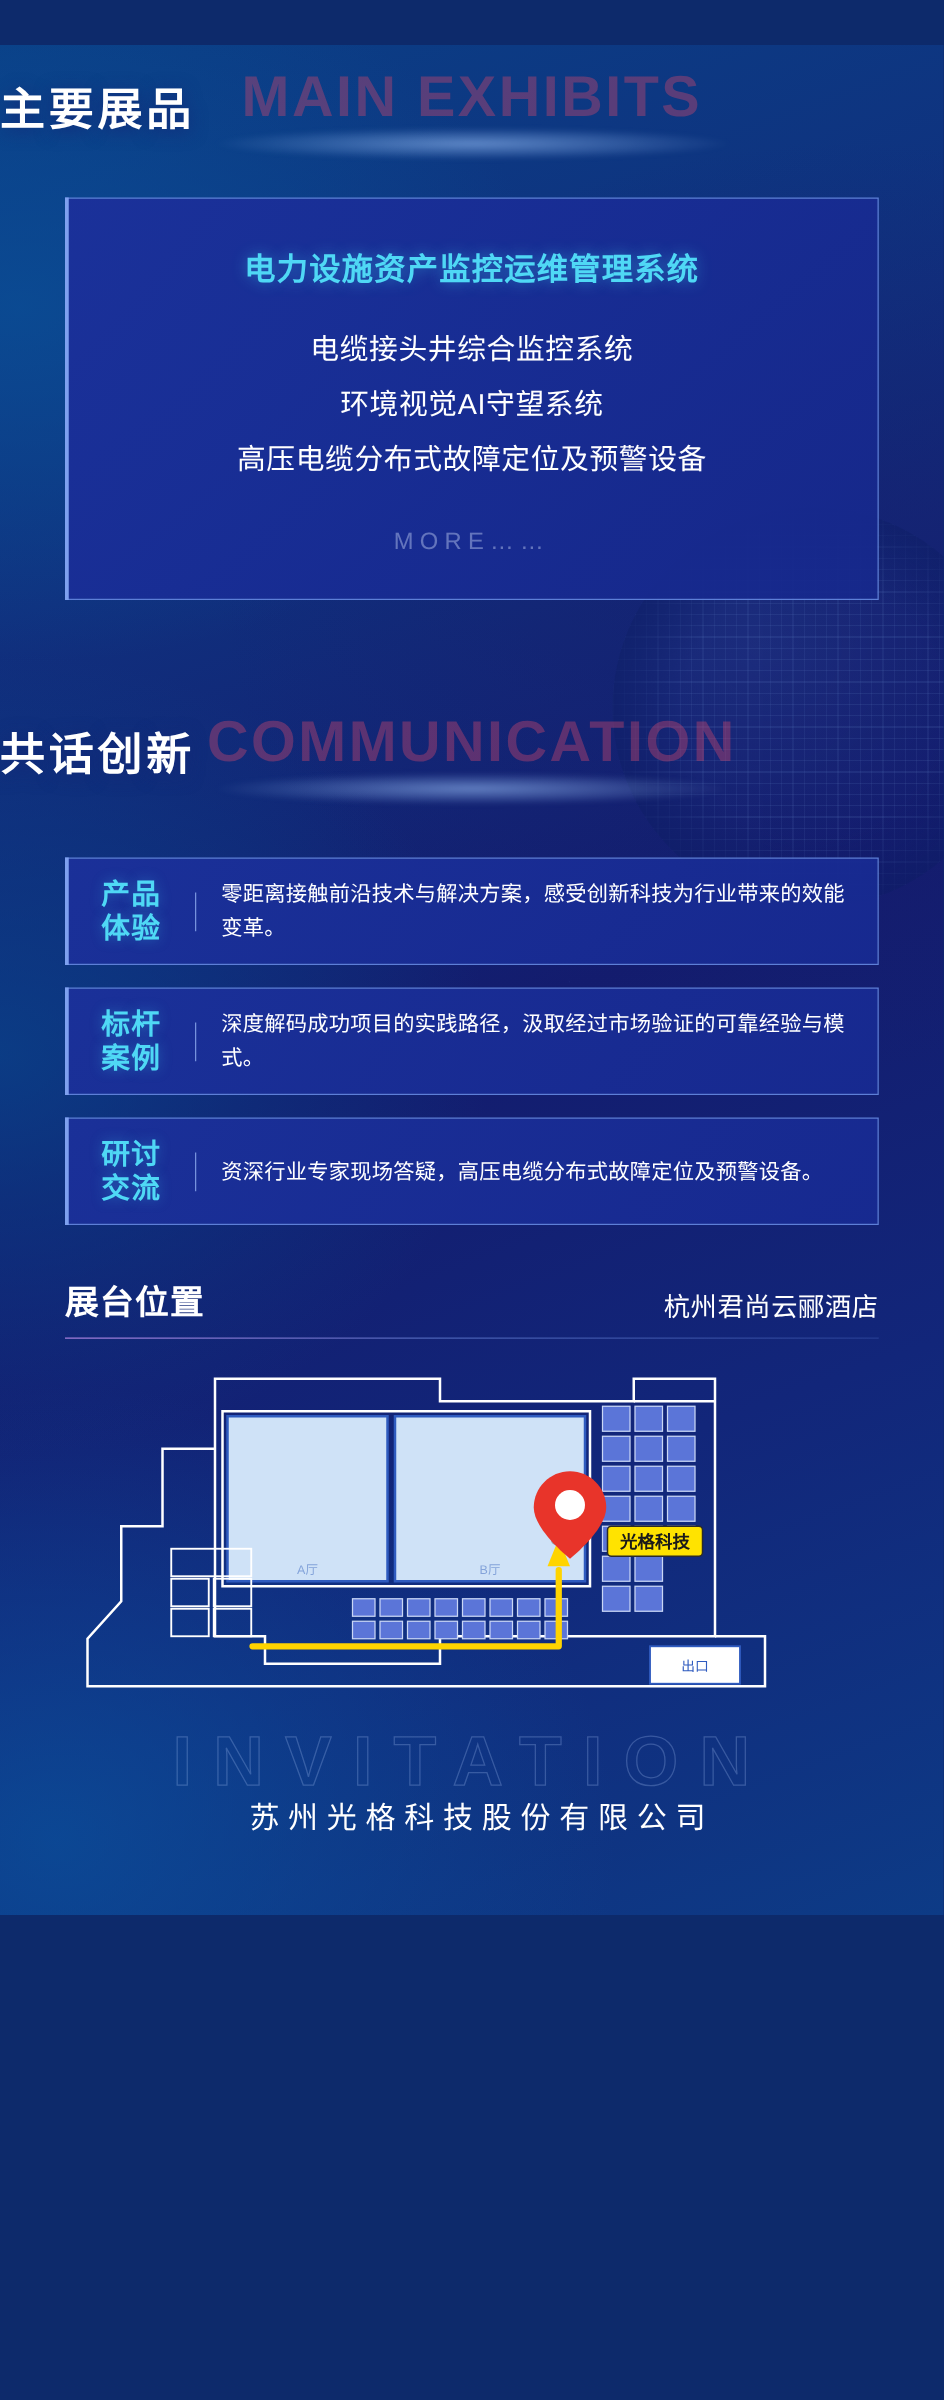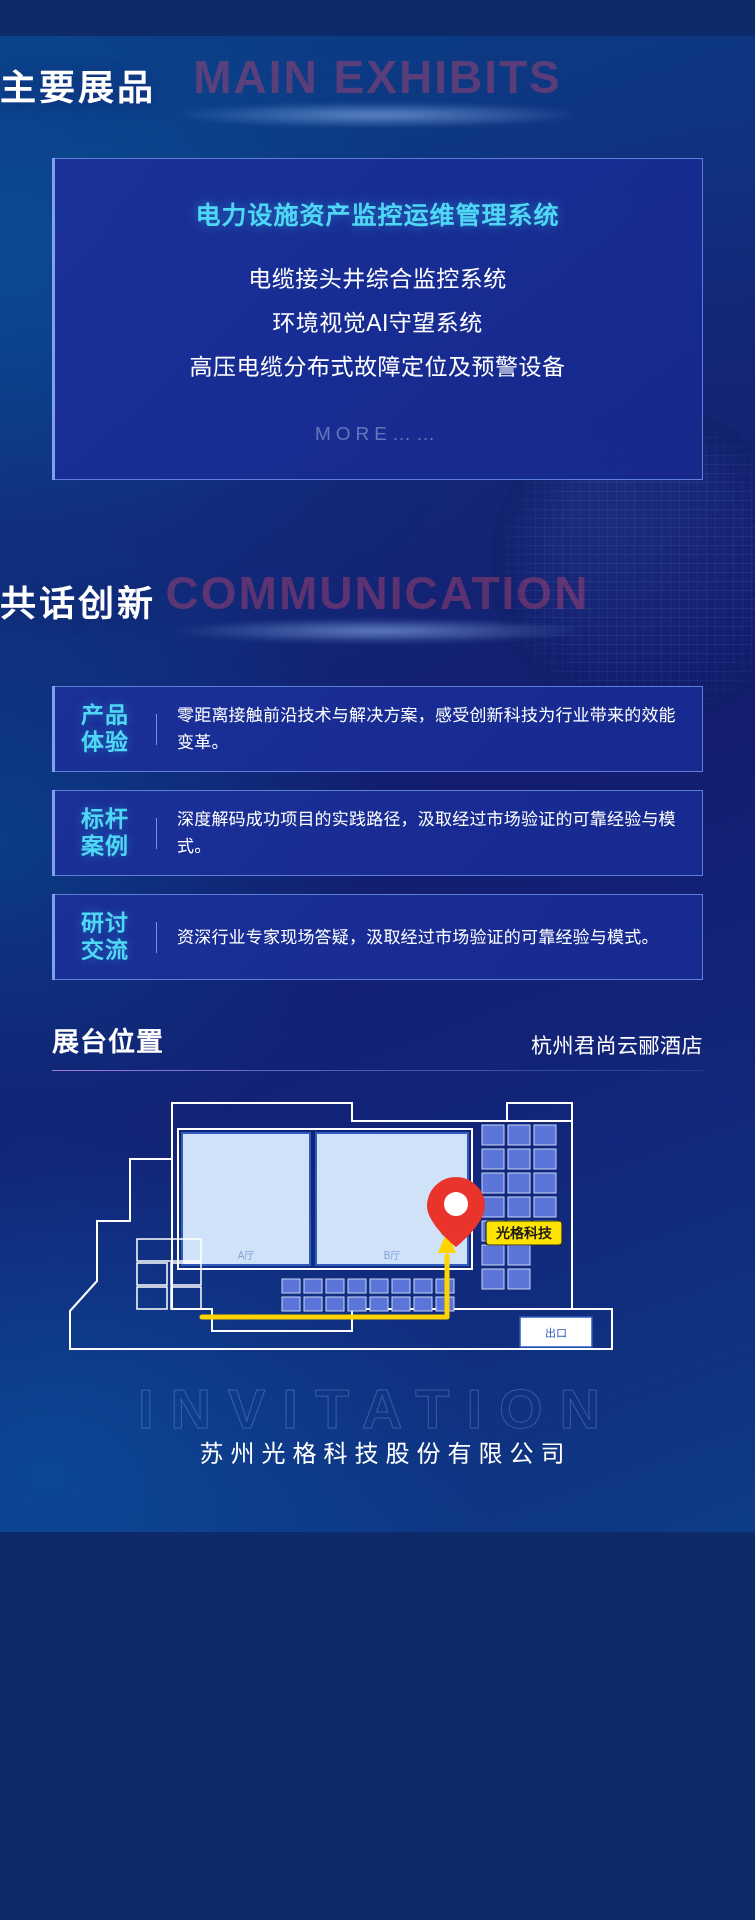--- a/index.html
+++ b/index.html
@@ -222,21 +222,21 @@
         <span>案例</span>
       </div>
       <div class="f-body">深度解码成功项目的实践路径，汲取经过市场验证的可靠经验与模式。</div>
     </div>
 
     <div class="f-card">
       <div class="f-tag">
         <span>研讨</span>
         <span>交流</span>
       </div>
-      <div class="f-body">资深行业专家现场答疑，汲取经过市场验证的可靠经验与模式。</div>
+      <div class="f-body">资深行业专家现场答疑，高压电缆分布式故障定位及预警设备。</div>
     </div>
   </div>
 
   <div class="booth">
     <div class="booth-row">
       <div class="booth-title">
         <span class="hl"></span>
         <span>展台位置</span>
       </div>
       <div class="booth-hotel">杭州君尚云郦酒店</div>

